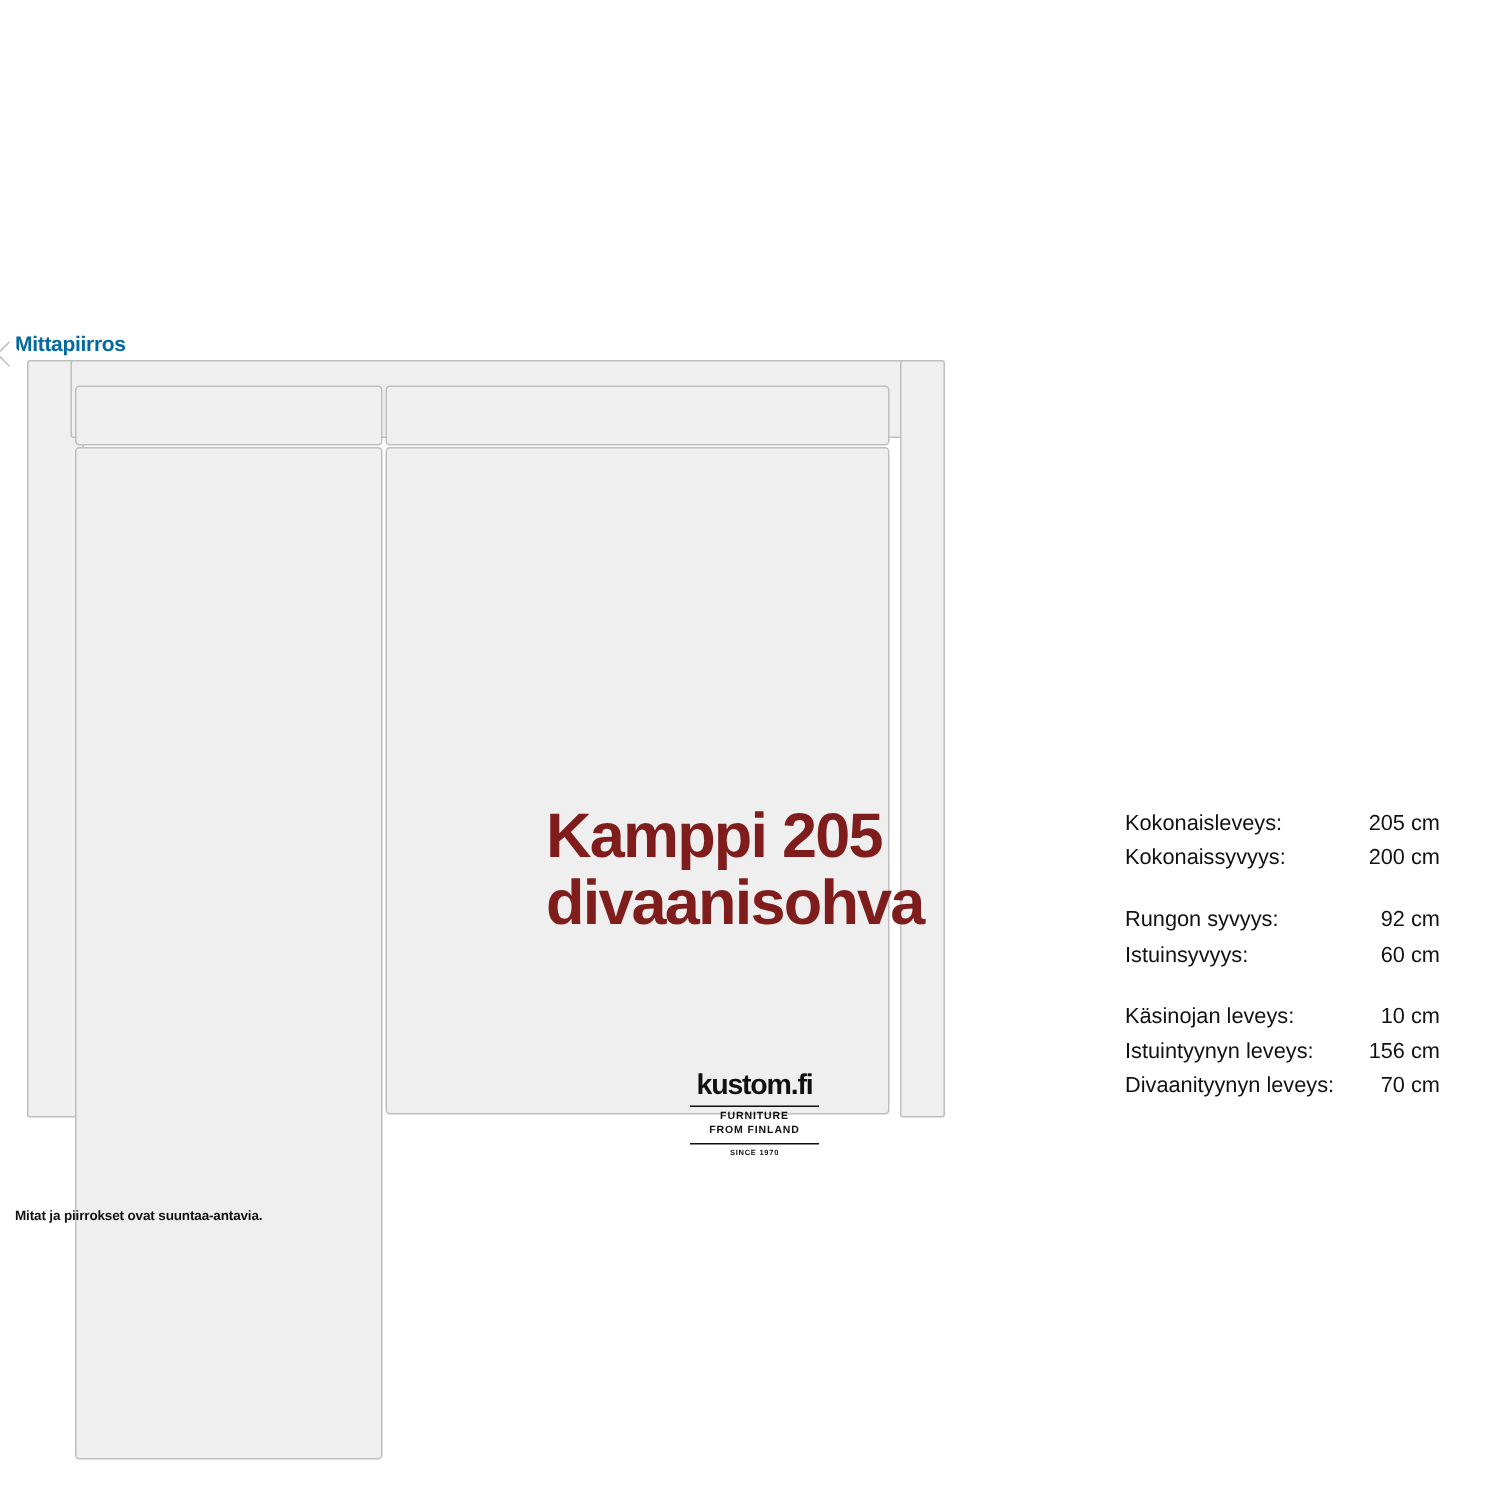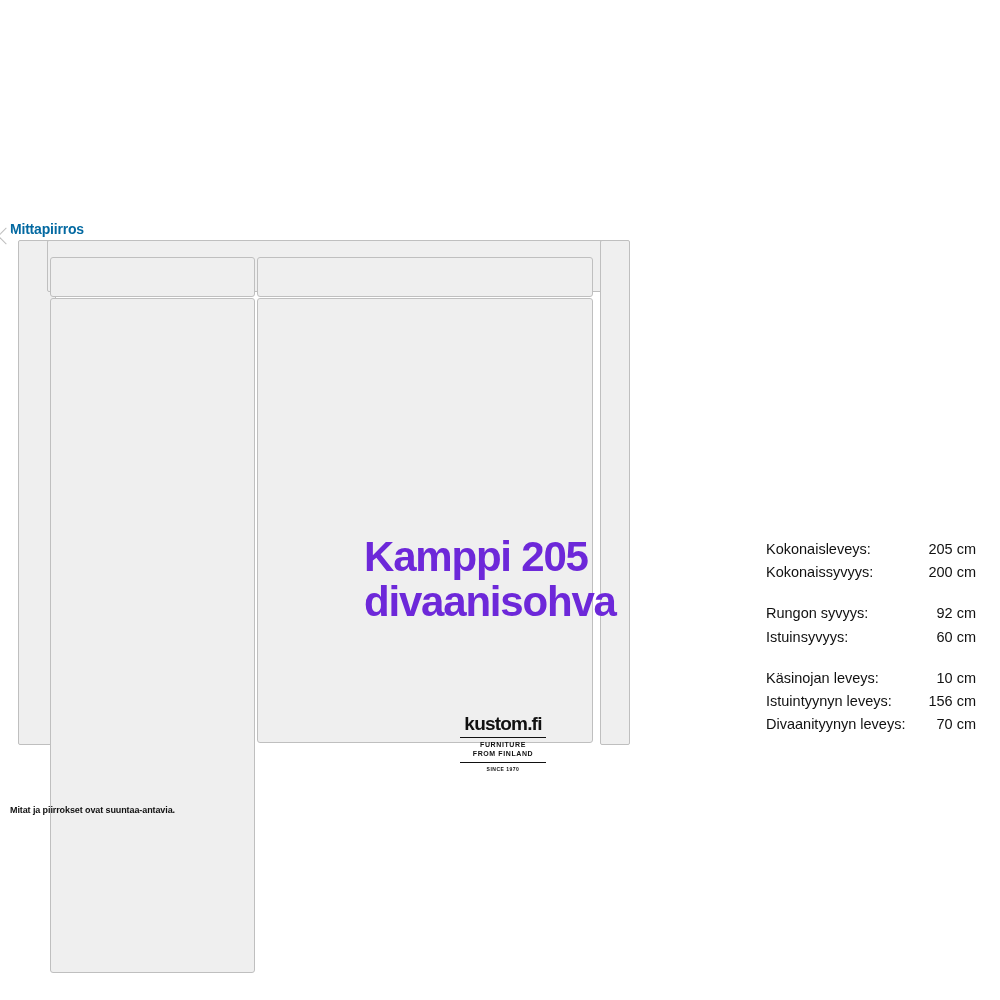--- a/index.html
+++ b/index.html
@@ -132,21 +132,21 @@
 
   
   .title {
     position: absolute;
     left: 364px;
     top: 534px;
     font-size: 42px;
     font-weight: bold;
     line-height: 1.08;
     letter-spacing: -1.2px;
-    color: #6d28d9;
+    color: #7f1d1d;
   }
   .title .line2 { display: block; }
 
   
   .logo {
     position: absolute;
     left: 448px;
     top: 714px;
     text-align: center;
     width: 110px;
@@ -185,21 +185,20 @@
   }
 
   
   .specs {
     position: absolute;
     left: 750px;
     top: 538px;
     width: 210px;
     font-size: 14.5px;
     color: #111111;
-    margin-left: 16px;
   }
   .spec-group { margin-bottom: 18px; }
   .spec-group:last-child { margin-bottom: 0; }
   .spec-row {
     display: flex;
     justify-content: space-between;
     align-items: baseline;
     line-height: 1.6;
     white-space: nowrap;
   }

